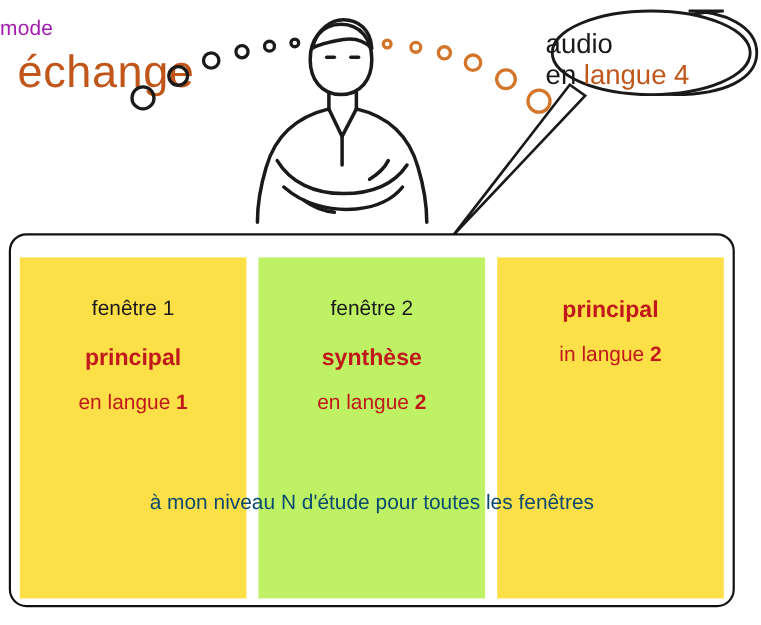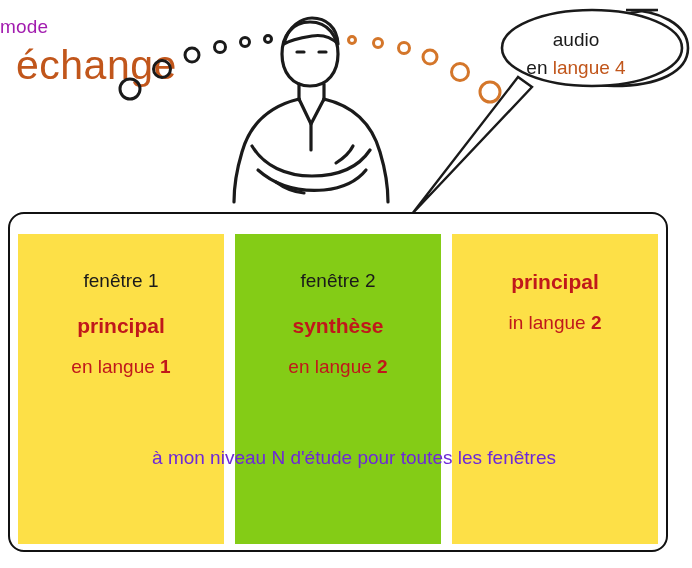--- a/index.html
+++ b/index.html
@@ -49,25 +49,25 @@
   }
 
   
   .bubble-svg {
     position: absolute;
     left: 396px;
     top: 4px;
   }
   .bubble-text {
     position: absolute;
-    left: 481px;
+    left: 496px;
     top: 26px;
     width: 190px;
-    text-align: center;
-    font-size: 19px;
+    text-align: left;
+    font-size: 25px;
     color: #1a1a1a;
     line-height: 28px;
   }
   .bubble-text .accent {
     color: #c1561b;
   }
 
   
   .panel {
     position: absolute;
@@ -92,21 +92,21 @@
     padding: 14px 10px 0 10px;
     box-sizing: border-box;
   }
   .col {
     width: 206px;
     height: 310px;
     box-sizing: border-box;
     padding-top: 36px;
   }
   .col.peach { background: #fde047; }
-  .col.blue  { background: #84cc16; }
+  .col.blue  { background: #bef264; }
 
   .col-title {
     text-align: center;
     font-size: 19px;
     color: #1a1a1a;
     margin-bottom: 22px;
   }
   .col-main {
     text-align: center;
     font-size: 21px;
@@ -122,23 +122,22 @@
   .col-sub b { font-weight: bold; }
 
   
   .footer-note {
     position: absolute;
     left: 8px;
     top: 447px;
     width: 660px;
     text-align: center;
     font-size: 19px;
-    color: #6d28d9;
+    color: #0c4a6e;
     z-index: 5;
-    margin-left: 16px;
   }
 </style>
 </head>
 <body>
 
 <div id="stage">
 
   <div class="mode-label">mode</div>
   <div class="mode-title">échange</div>
 

